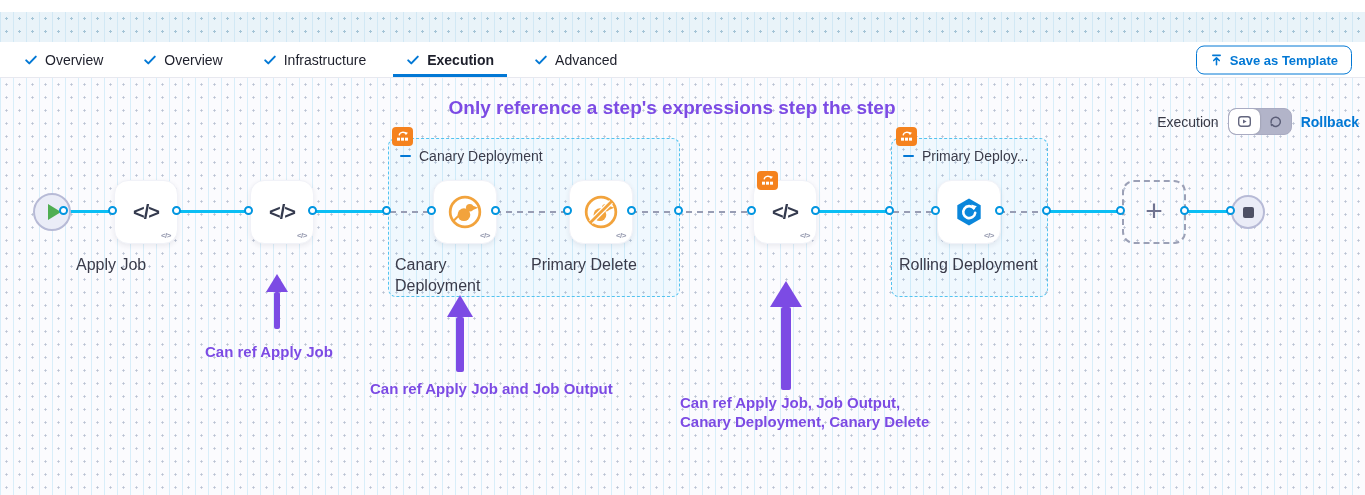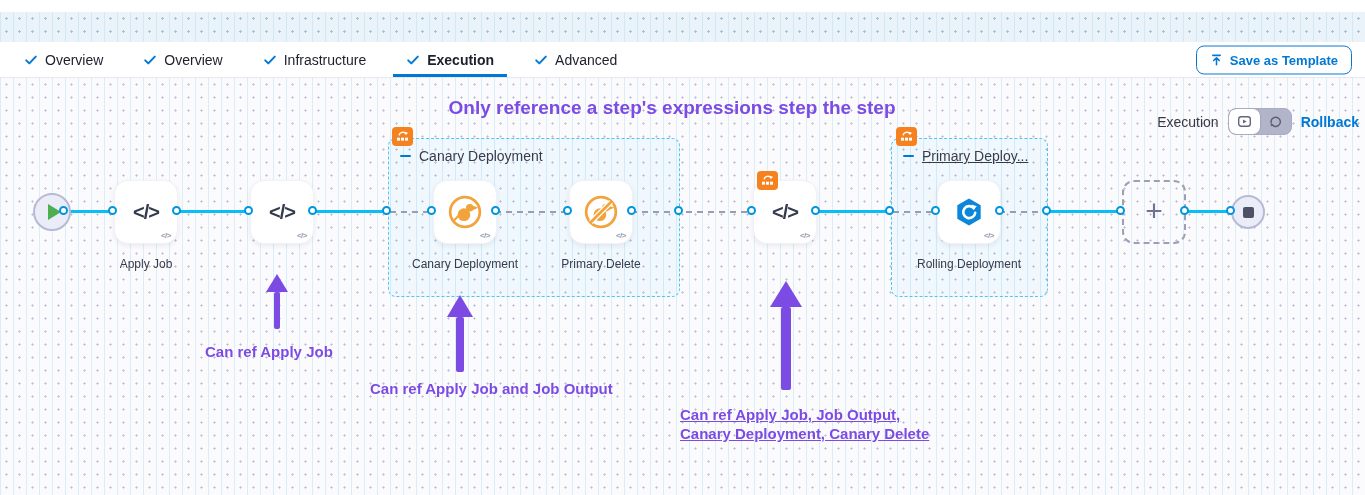--- a/index.html
+++ b/index.html
@@ -82,22 +82,22 @@
     display:flex; align-items:center; justify-content:center; cursor:pointer; z-index:4; }
   .code-ic { font-size:20px; font-weight:bold; color:#343a4e; letter-spacing:-1px; }
   .mini { position:absolute; right:6px; bottom:3px; font-size:8px; font-weight:bold;
     color:#979bb0; letter-spacing:-0.5px; }
 
   .add-step { position:absolute; left:1122px; top:102px; width:64px; height:64px;
     border:2px dashed #9ba0b6; border-radius:12px; background:transparent;
     display:flex; align-items:center; justify-content:center; cursor:pointer; z-index:4; }
   .plus { font-size:30px; font-weight:normal; color:#6f7390; line-height:1; margin-top:-3px; }
 
-  .step-label { position:absolute; top:176px; width:140px; text-align:center;
-    font-size:12px; color:#3a3b4a; line-height:21px; z-index:3; }
+  .step-label { position:absolute; top:176px; width:140px; text-align:left;
+    font-size:16px; color:#3a3b4a; line-height:21px; z-index:3; }
 
   
   .arrow { position:absolute; display:flex; flex-direction:column; align-items:center; z-index:5; }
   .a-head { width:0; height:0; border-style:solid; border-color:transparent transparent #7c4be4 transparent; }
   .a-stem { background:#7c4be4; border-radius:2px; }
   .ann { position:absolute; font-size:15px; font-weight:bold; color:#7c4be4;
     white-space:pre-line; line-height:19px; z-index:5; }
 </style>
 </head>
 <body>
@@ -185,21 +185,21 @@
       </div>
       <a class="rollback">Rollback</a>
     </div>
 
     <div class="group" style="left:388px;width:292px;">
       <div class="g-head">
         <span class="g-minus"></span>
         <span class="g-title">Canary Deployment</span>
       </div>
     </div>
-    <div class="group" style="left:891px;width:157px;text-decoration:underline;">
+    <div class="group" style="left:891px;width:157px;">
       <div class="g-head">
         <span class="g-minus"></span>
         <span class="g-title">Primary Deploy...</span>
       </div>
     </div>
 
     <div class="g-badge" style="left:392px;top:49px;">
       <svg viewBox="0 0 20 18" width="17" height="15">
           <path d="M6 7.6a4.4 4 0 0 1 8.2-1.6" fill="none" stroke="#fff" stroke-width="1.6"></path>
           <path d="M12.6 3.2l4 1.4-2.7 2.9z" fill="#fff"></path>
@@ -299,21 +299,21 @@
       <div class="a-head" style="border-width:0 13px 22px 13px;"></div>
       <div class="a-stem" style="width:8px;height:55px;"></div>
     </div>
     <div class="arrow" style="left:770px;top:203px;">
       <div class="a-head" style="border-width:0 16px 26px 16px;"></div>
       <div class="a-stem" style="width:10px;height:83px;"></div>
     </div>
 
     <div class="ann" style="left:205px;top:264px;">Can ref Apply Job</div>
     <div class="ann" style="left:370px;top:301px;">Can ref Apply Job and Job Output</div>
-    <div class="ann" style="left:680px;top:327px;text-decoration:underline;">Can ref Apply Job, Job Output,
+    <div class="ann" style="left:680px;top:315px;">Can ref Apply Job, Job Output,
 Canary Deployment, Canary Delete</div>
 
   <div class="cl solid" style="left: 69px; width: 47px;"></div>
       <div class="cl solid" style="left: 176px; width: 76px;"></div>
       <div class="cl solid" style="left: 312px; width: 78px;"></div>
       <div class="cl solid" style="left: 815px; width: 78px;"></div>
       <div class="cl solid" style="left: 1046px; width: 78px;"></div>
       <div class="cl solid" style="left: 1184px; width: 50px;"></div>
       <div class="cl dash" style="left: 390px; width: 45px;"></div>
       <div class="cl dash" style="left: 495px; width: 76px;"></div>

